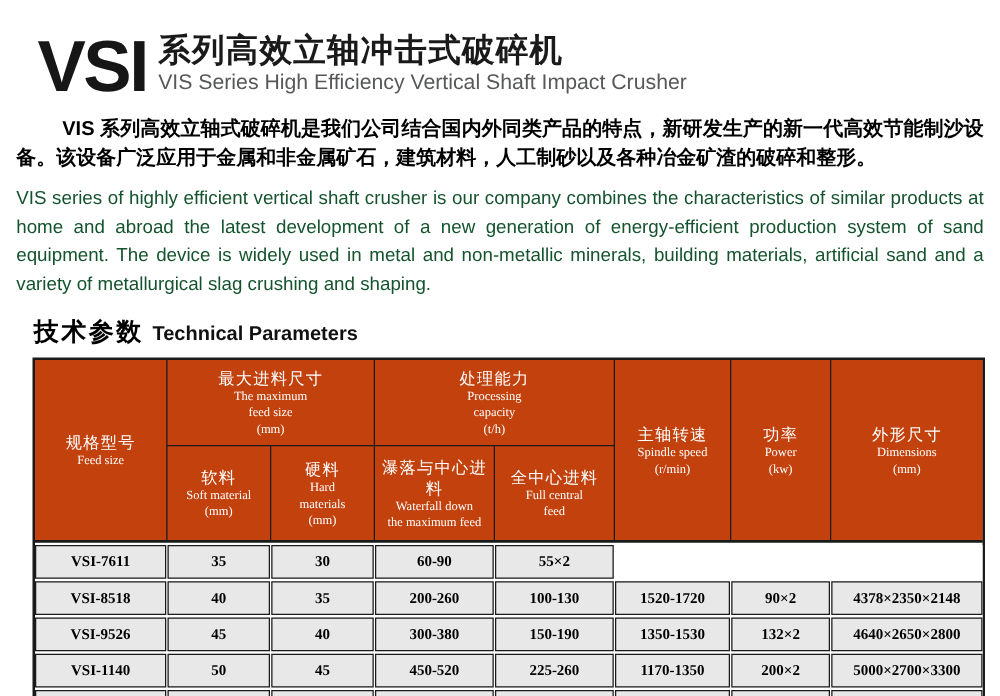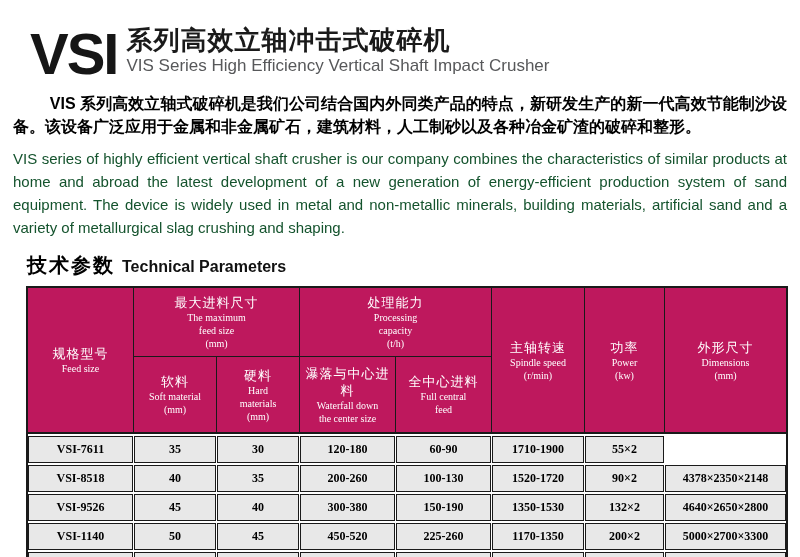--- a/index.html
+++ b/index.html
@@ -34,21 +34,21 @@
   .table-wrap{
     margin-left:26px;width:758px;border:2px solid #1a1a1a;background:#fff;
   }
   .thead{
     display:grid;
     grid-template-columns:105px 82px 82px 95px 95px 92px 79px 121px;
     grid-template-rows:68px 75px;
     gap:1px;background:#1a1a1a;border-bottom:2px solid #1a1a1a;
   }
   .th{
-    background:#be185d;color:#fff;display:flex;flex-direction:column;
+    background:#c2410c;color:#fff;display:flex;flex-direction:column;
     align-items:center;justify-content:center;text-align:center;
   }
   .th .zh{font-size:13px;line-height:17px;letter-spacing:1px;}
   .th .en{font-size:10px;line-height:13px;font-family:Liberation Serif, serif;text-align:right;}
   .span2r{grid-row:span 2;}
   .span2c{grid-column:span 2;}
   .tbody{background:#fff;}
   .trow{
     display:grid;
     grid-template-columns:105px 82px 82px 95px 95px 92px 79px 121px;
@@ -120,37 +120,35 @@
     </div>
     <div class="th">
       <span class="zh">硬料</span>
       <span class="en">Hard</span>
       <span class="en">materials</span>
       <span class="en">(mm)</span>
     </div>
     <div class="th">
       <span class="zh">瀑落与中心进料</span>
       <span class="en">Waterfall down</span>
-      <span class="en">the center size</span>
+      <span class="en">the maximum feed</span>
     </div>
     <div class="th">
       <span class="zh">全中心进料</span>
       <span class="en">Full central</span>
       <span class="en">feed</span>
     </div>
   </div>
 
   <div class="tbody">
     <div class="trow">
       <div class="td">VSI-7611</div>
       <div class="td">35</div>
       <div class="td">30</div>
-      <div class="td">120-180</div>
       <div class="td">60-90</div>
-      <div class="td">1710-1900</div>
       <div class="td">55×2</div>
     </div>
     <div class="trow">
       <div class="td">VSI-8518</div>
       <div class="td">40</div>
       <div class="td">35</div>
       <div class="td">200-260</div>
       <div class="td">100-130</div>
       <div class="td">1520-1720</div>
       <div class="td">90×2</div>

